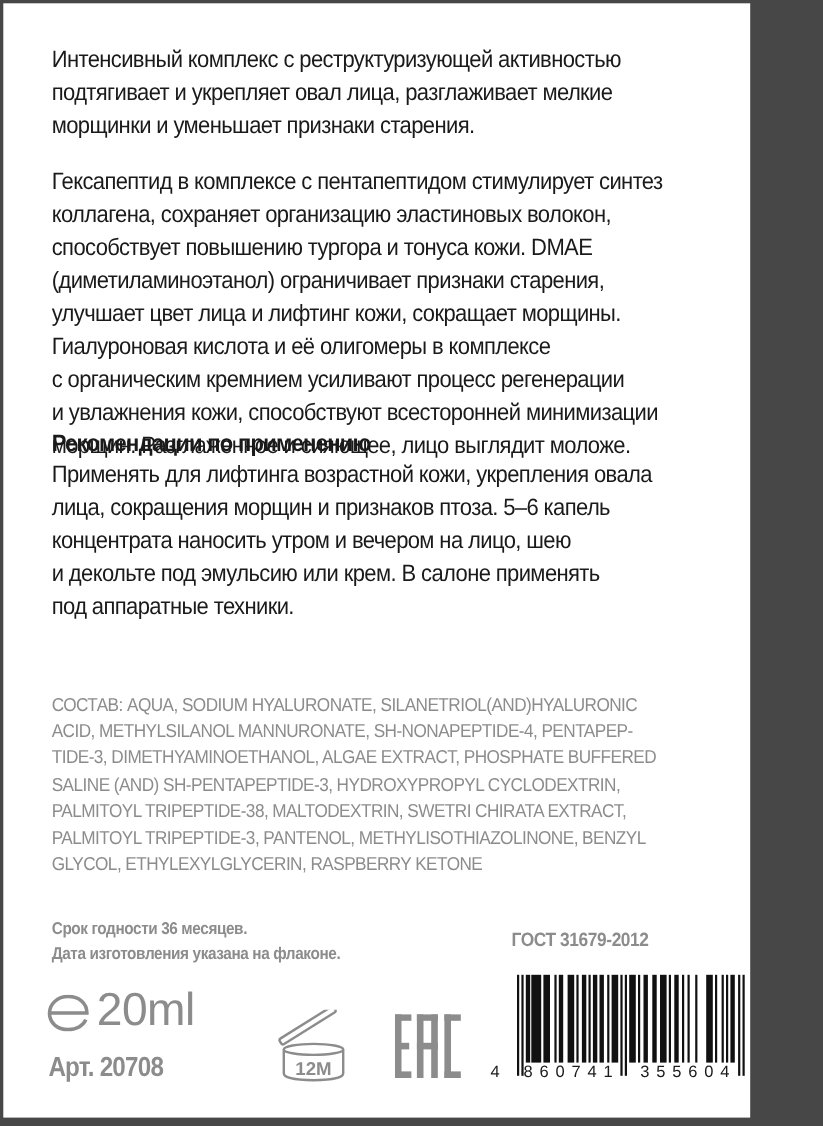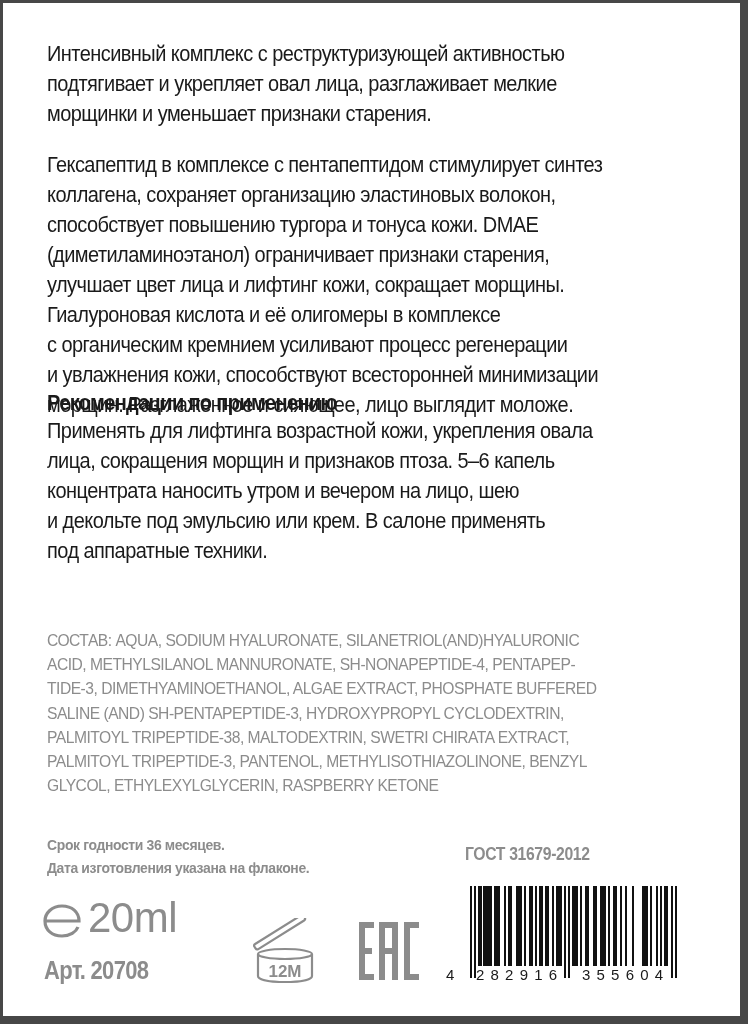--- a/index.html
+++ b/index.html
@@ -4,21 +4,21 @@
   <style>
     html, body { margin: 0; padding: 0; }
     body {
       width: 748px; height: 1024px; overflow: hidden;
       background: #474747;
       font-family: "Liberation Sans", sans-serif;
     }
     .label {
       position: absolute;
       left: 3px; top: 3px;
-      width: 737px; height: 1013px;
+      width: 679px; height: 1013px;
       background: #ffffff;
       box-sizing: border-box;
     }
     .text-block {
       position: absolute;
       left: 44px;
       font-family: "Liberation Sans", sans-serif;
       color: #1a1a1a;
       font-size: 21.5px;
       line-height: 30px;
@@ -233,14 +233,14 @@
     <rect x="204" y="0" width="2" height="80"></rect>
     <rect x="210" y="0" width="2" height="80"></rect>
     <rect x="214" y="0" width="2" height="80"></rect>
     <rect x="218" y="0" width="4" height="80"></rect>
     <rect x="225" y="0" width="2" height="92"></rect>
     <rect x="229" y="0" width="2" height="92"></rect>
   </g>
 </svg>
 
 <div class="barcode-digits" id="bc-first">4</div>
-<div class="barcode-digits" id="bc-left">282916</div>
+<div class="barcode-digits" id="bc-left">860741</div>
 <div class="barcode-digits" id="bc-right">355604</div>
 
 </body></html>

